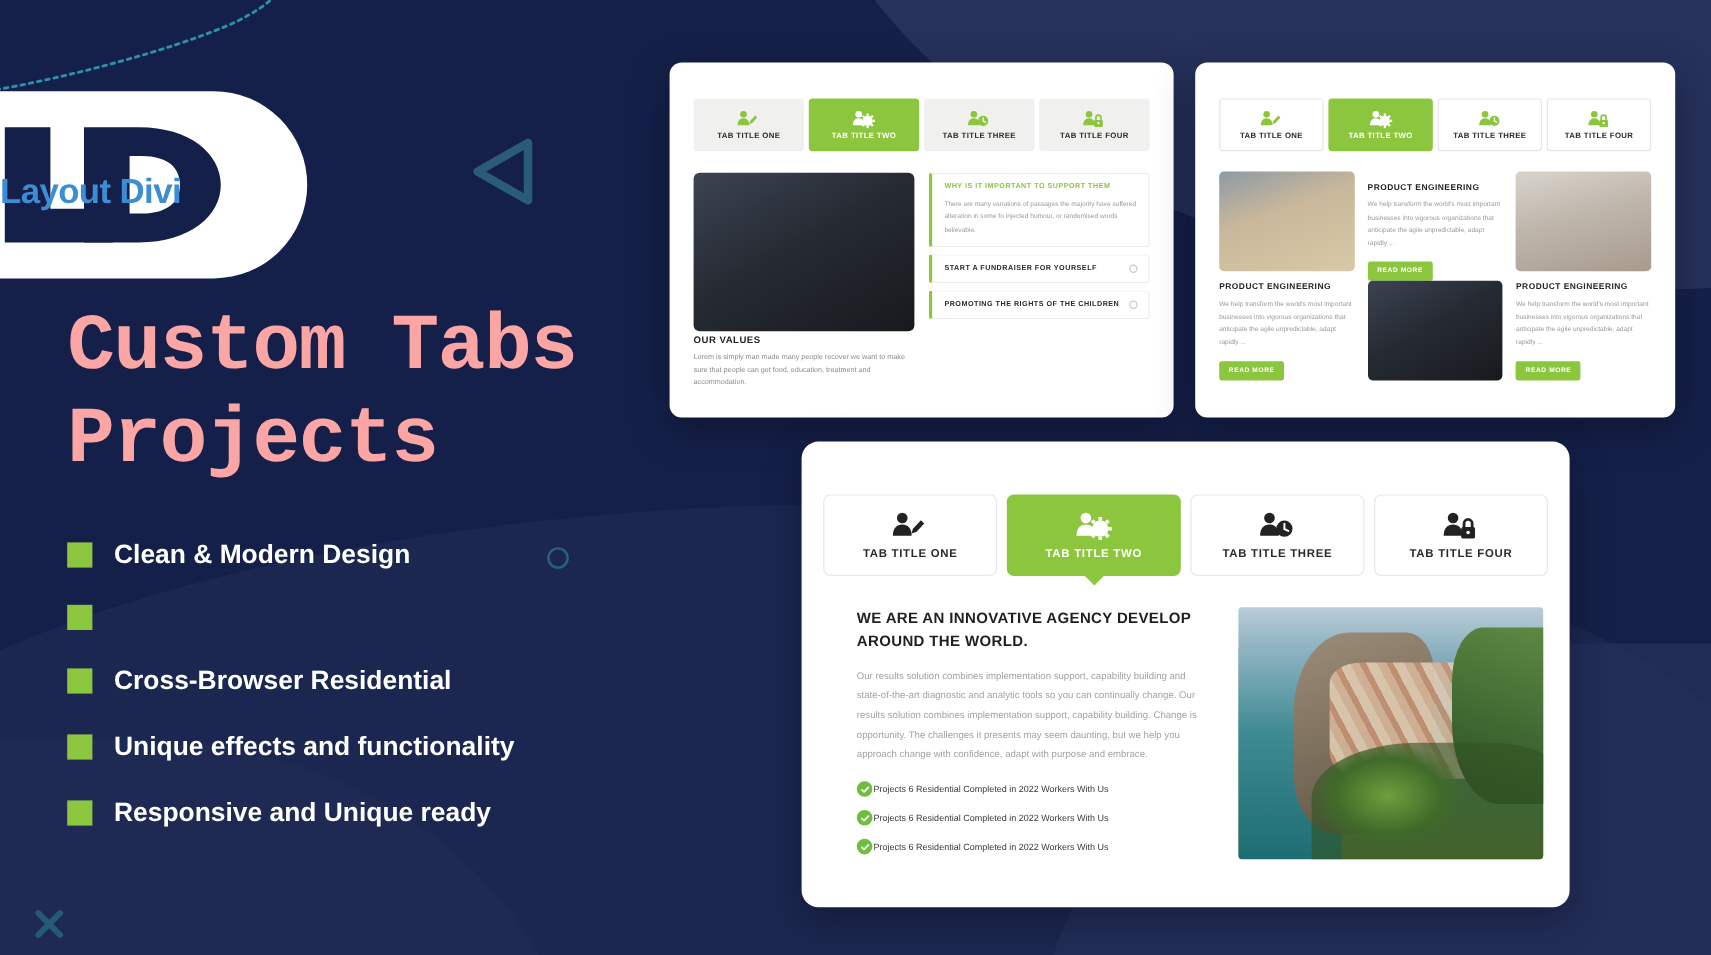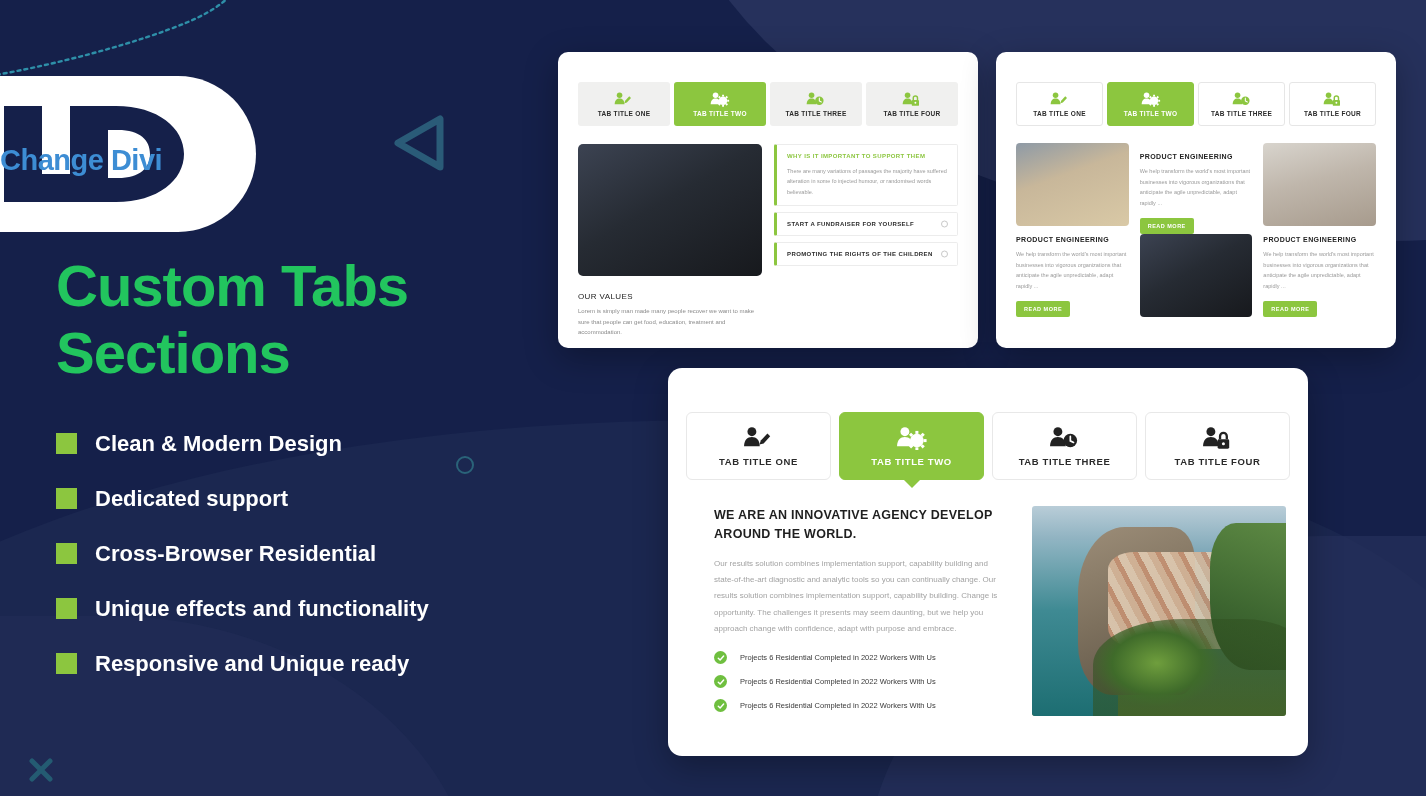--- a/index.html
+++ b/index.html
@@ -58,22 +58,22 @@
   .logo-ld { position: absolute; left: 0; top: 0; }
   .logo-word {
     position: absolute; left: 2px; top: 44px;
     font-size: 29px; font-weight: bold; color: #3d8dd4;
     letter-spacing: -0.5px;
   }
 
   
   .left { position: absolute; left: 56px; top: 252px; z-index: 4; width: 560px; }
   .headline {
-    font-size: 58px; line-height: 1.16; font-weight: bold;
-    color: #22c55e; letter-spacing: -1px;
+    font-size: 66px; line-height: 1.16; font-weight: bold;
+    color: #fca5a5; letter-spacing: -1px; font-family: Liberation Mono, monospace;
   }
   .features { margin-top: 44px; }
   .feature {
     display: flex; align-items: center; gap: 18px; margin-bottom: 29px;
   }
   .feature-bullet {
     width: 21px; height: 21px; background: #8cc63f; flex: 0 0 21px;
   }
   .feature-label { font-size: 22px; font-weight: bold; color: #ffffff; }
 
@@ -117,21 +117,21 @@
   }
 
   
   .tl-body { display: flex; gap: 12px; padding: 18px 20px 0 20px; }
   .tl-left { width: 184px; }
   .tl-photo {
     width: 100%; height: 132px; border-radius: 5px; overflow: hidden;
     background: linear-gradient(150deg,#3c4352 0%,#262b33 45%,#17191d 100%);
     position: relative;
   }
-  .tl-h { font-size: 8px; font-weight: normal; color: #222; margin-top: 16px; letter-spacing: .4px; }
+  .tl-h { font-size: 8px; font-weight: bold; color: #222; margin-top: 3px; letter-spacing: .4px; }
   .tl-p { font-size: 6px; color: #8b8b8b; line-height: 1.75; margin-top: 5px; }
   .tl-right { flex: 1; }
   .acc-item {
     border: 1px solid #ececec; border-left: 3px solid #8cc63f;
     border-radius: 2px; padding: 8px 10px; margin-bottom: 6px;
     position: relative; background: #fff;
   }
   .acc-title { font-size: 6px; font-weight: bold; letter-spacing: .4px; color: #2b2b2b; }
   .acc-item.open .acc-title { color: #8cc63f; }
   .acc-text { font-size: 5.5px; color: #9a9a9a; line-height: 1.9; margin-top: 7px; }
@@ -158,21 +158,21 @@
 
   
   .bt-body { display: flex; gap: 26px; padding: 26px 22px 0 22px; }
   .bt-left { width: 292px; margin-left: 24px; }
   .bt-h {
     font-size: 12.5px; font-weight: bold; color: #1f1f1f;
     line-height: 1.5; letter-spacing: .3px;
   }
   .bt-p { font-size: 8px; color: #a3a3a3; line-height: 2.05; margin-top: 12px; }
   .bt-list { margin-top: 14px; list-style: none; }
-  .bt-li { display: flex; align-items: center; gap: 13px; margin-bottom: 11px; }
+  .bt-li { display: flex; align-items: center; gap: 1px; margin-bottom: 11px; }
   .check {
     width: 13px; height: 13px; border-radius: 50%; background: #6fbf3f;
     flex: 0 0 13px; display: flex; align-items: center; justify-content: center;
   }
   .check svg { display: block; }
   .bt-li-text { font-size: 7.5px; color: #3a3a3a; }
   .bt-photo {
     flex: 1; height: 210px; border-radius: 3px; overflow: hidden;
     position: relative;
     background: linear-gradient(180deg,#b9cdd8 0%,#7fa8b8 22%,#3e8a94 48%,#4f7f5a 72%,#5d7a39 100%);
@@ -226,37 +226,36 @@
   </svg>
 </div>
 
 <div class="logo-plate">
   <div class="logo-wrap">
     <svg class="logo-ld" width="200" height="108" viewBox="0 0 200 108">
       <path d="M6,6 H44 V74 H96 V102 H6 Z" fill="#15204a"></path>
       <path d="M72,6 H118 C160,6 186,28 186,54 C186,80 160,102 118,102 H72 Z
                M110,30 V78 H120 C142,78 152,68 152,54 C152,40 142,30 120,30 Z" fill="#15204a" fill-rule="evenodd"></path>
     </svg>
-    <div class="logo-word">Change Divi</div>
+    <div class="logo-word">Layout Divi</div>
   </div>
 </div>
 
 <div class="left">
   <h1 class="headline">
     <span>Custom Tabs</span><br>
-    <span>Sections</span>
+    <span>Projects</span>
   </h1>
   <ul class="features" id="feature-list">
       <li class="feature">
         <span class="feature-bullet"></span>
     <span class="feature-label">Clean &amp; Modern Design</span>
       </li>
       <li class="feature">
         <span class="feature-bullet"></span>
-    <span class="feature-label">Dedicated support</span>
       </li>
       <li class="feature">
         <span class="feature-bullet"></span>
     <span class="feature-label">Cross-Browser Residential</span>
       </li>
       <li class="feature">
         <span class="feature-bullet"></span>
     <span class="feature-label">Unique effects and functionality</span>
       </li>
       <li class="feature">

